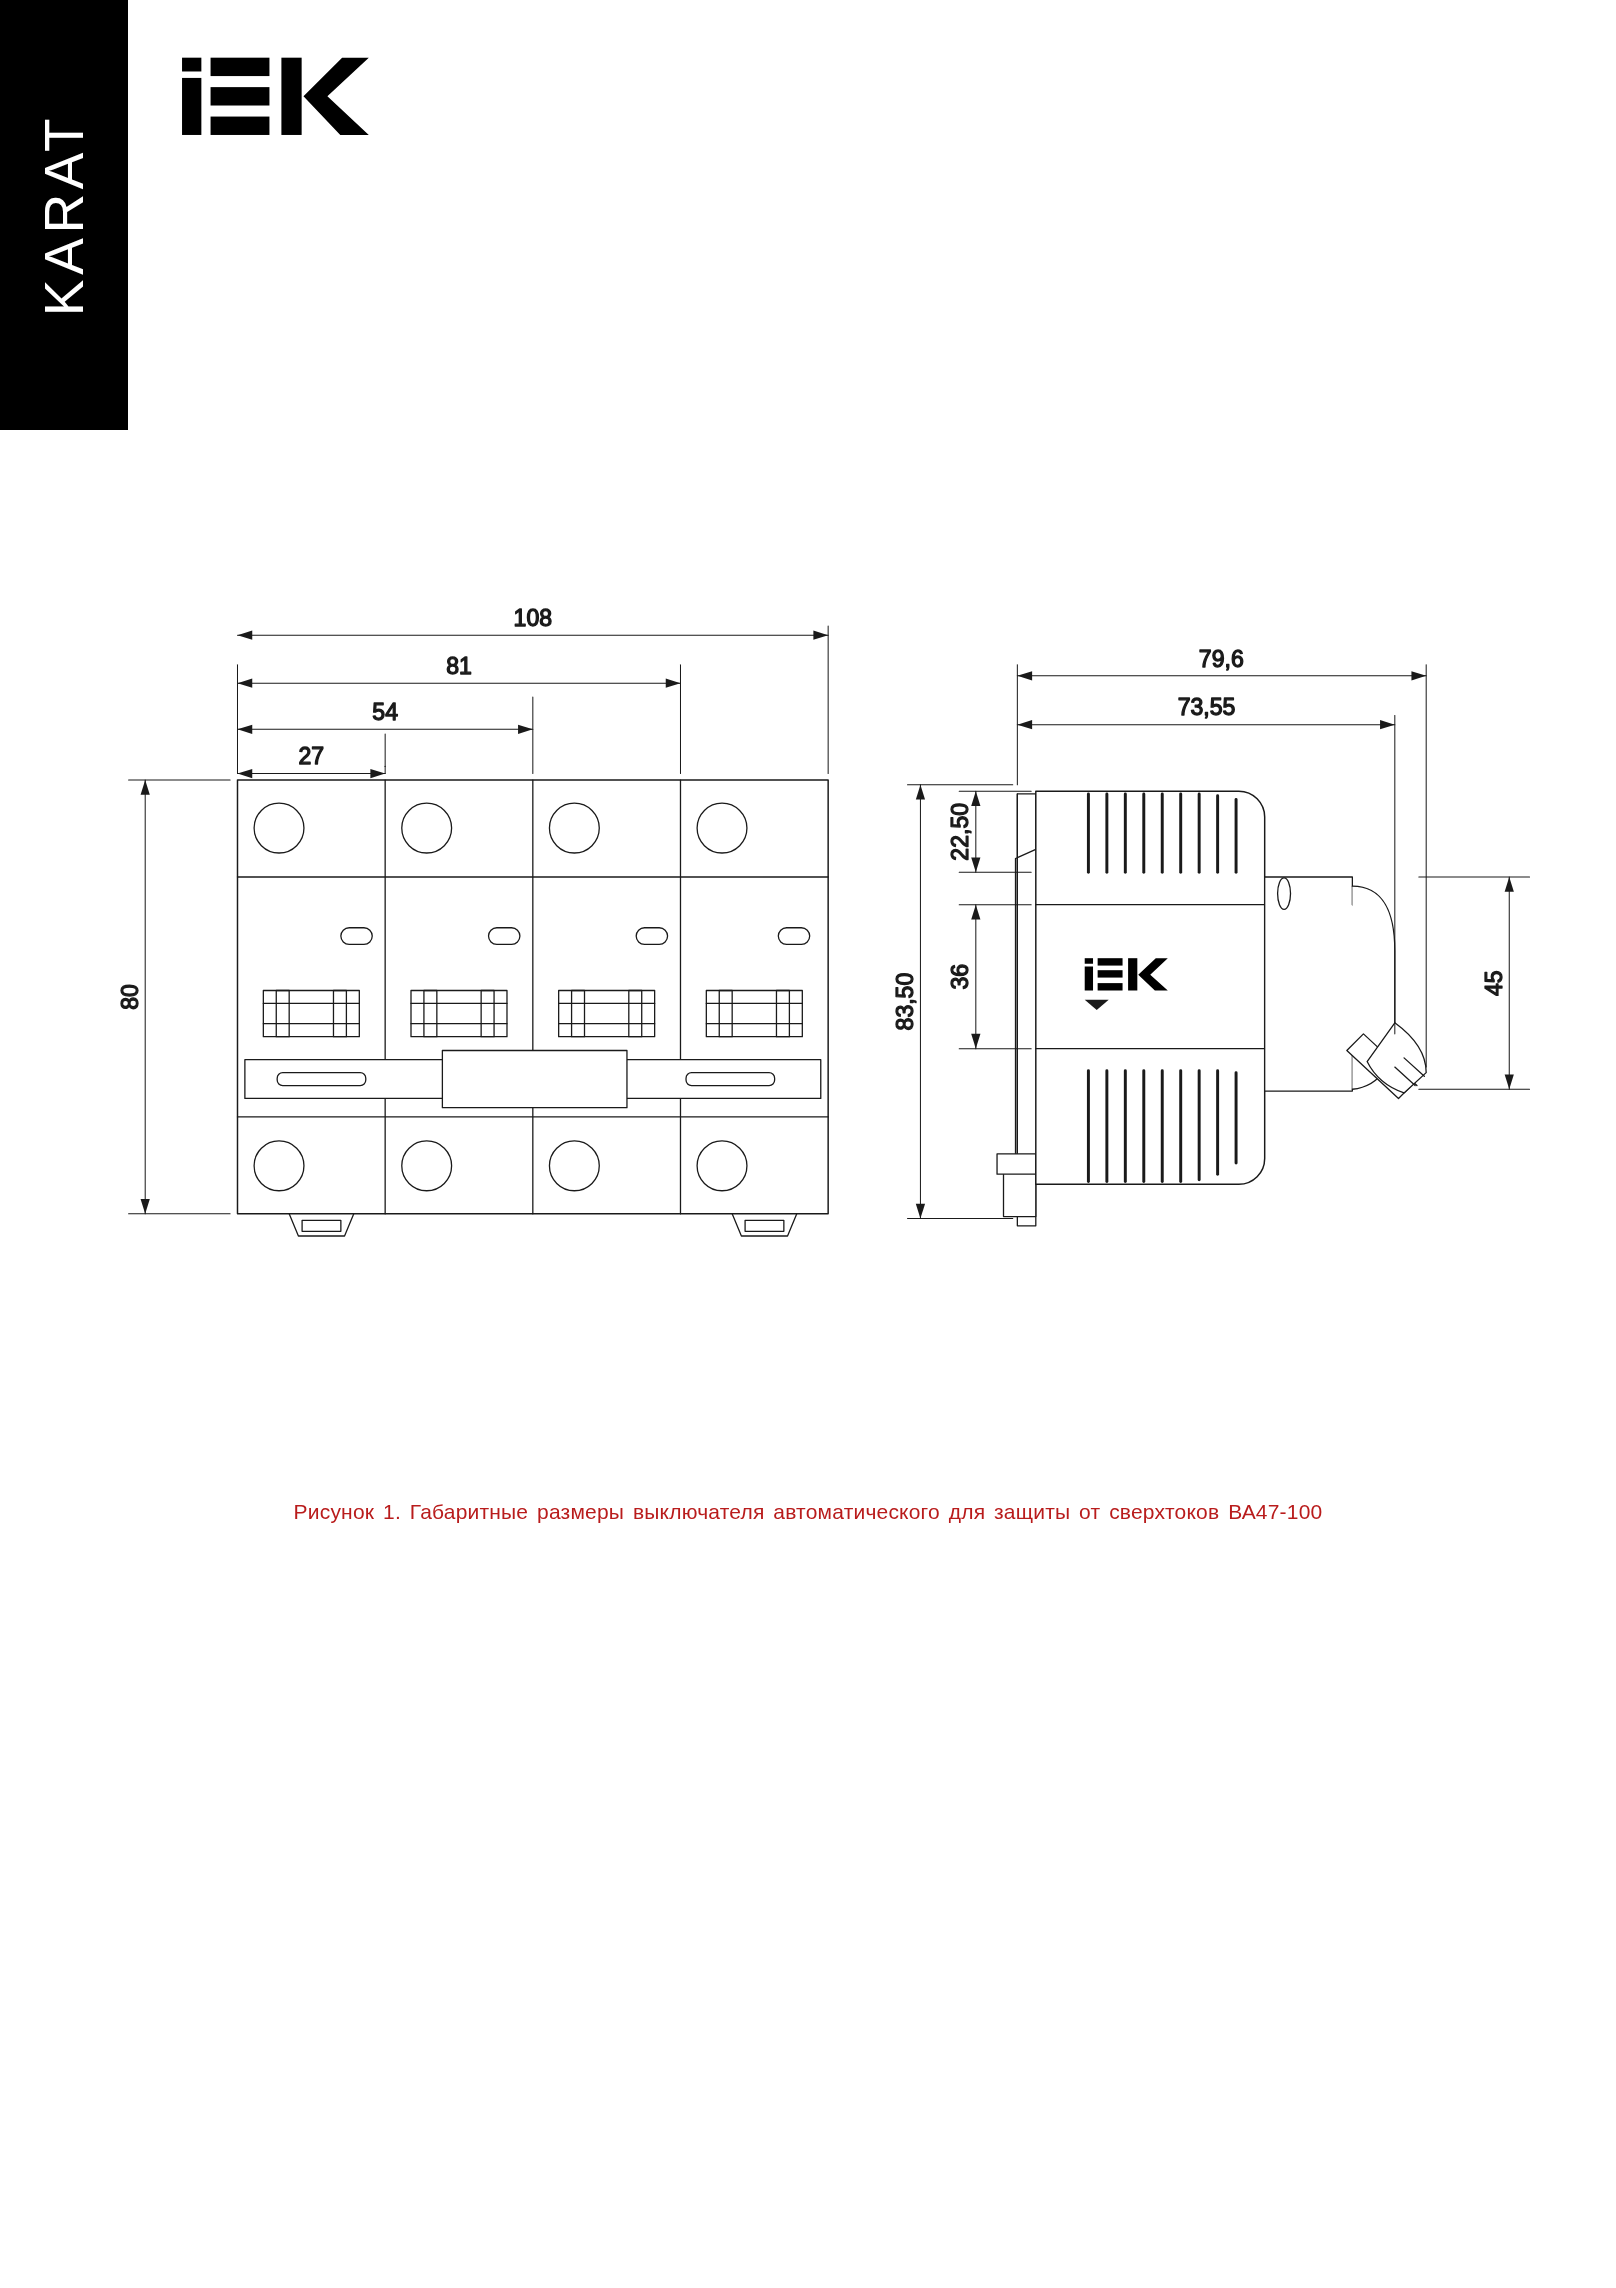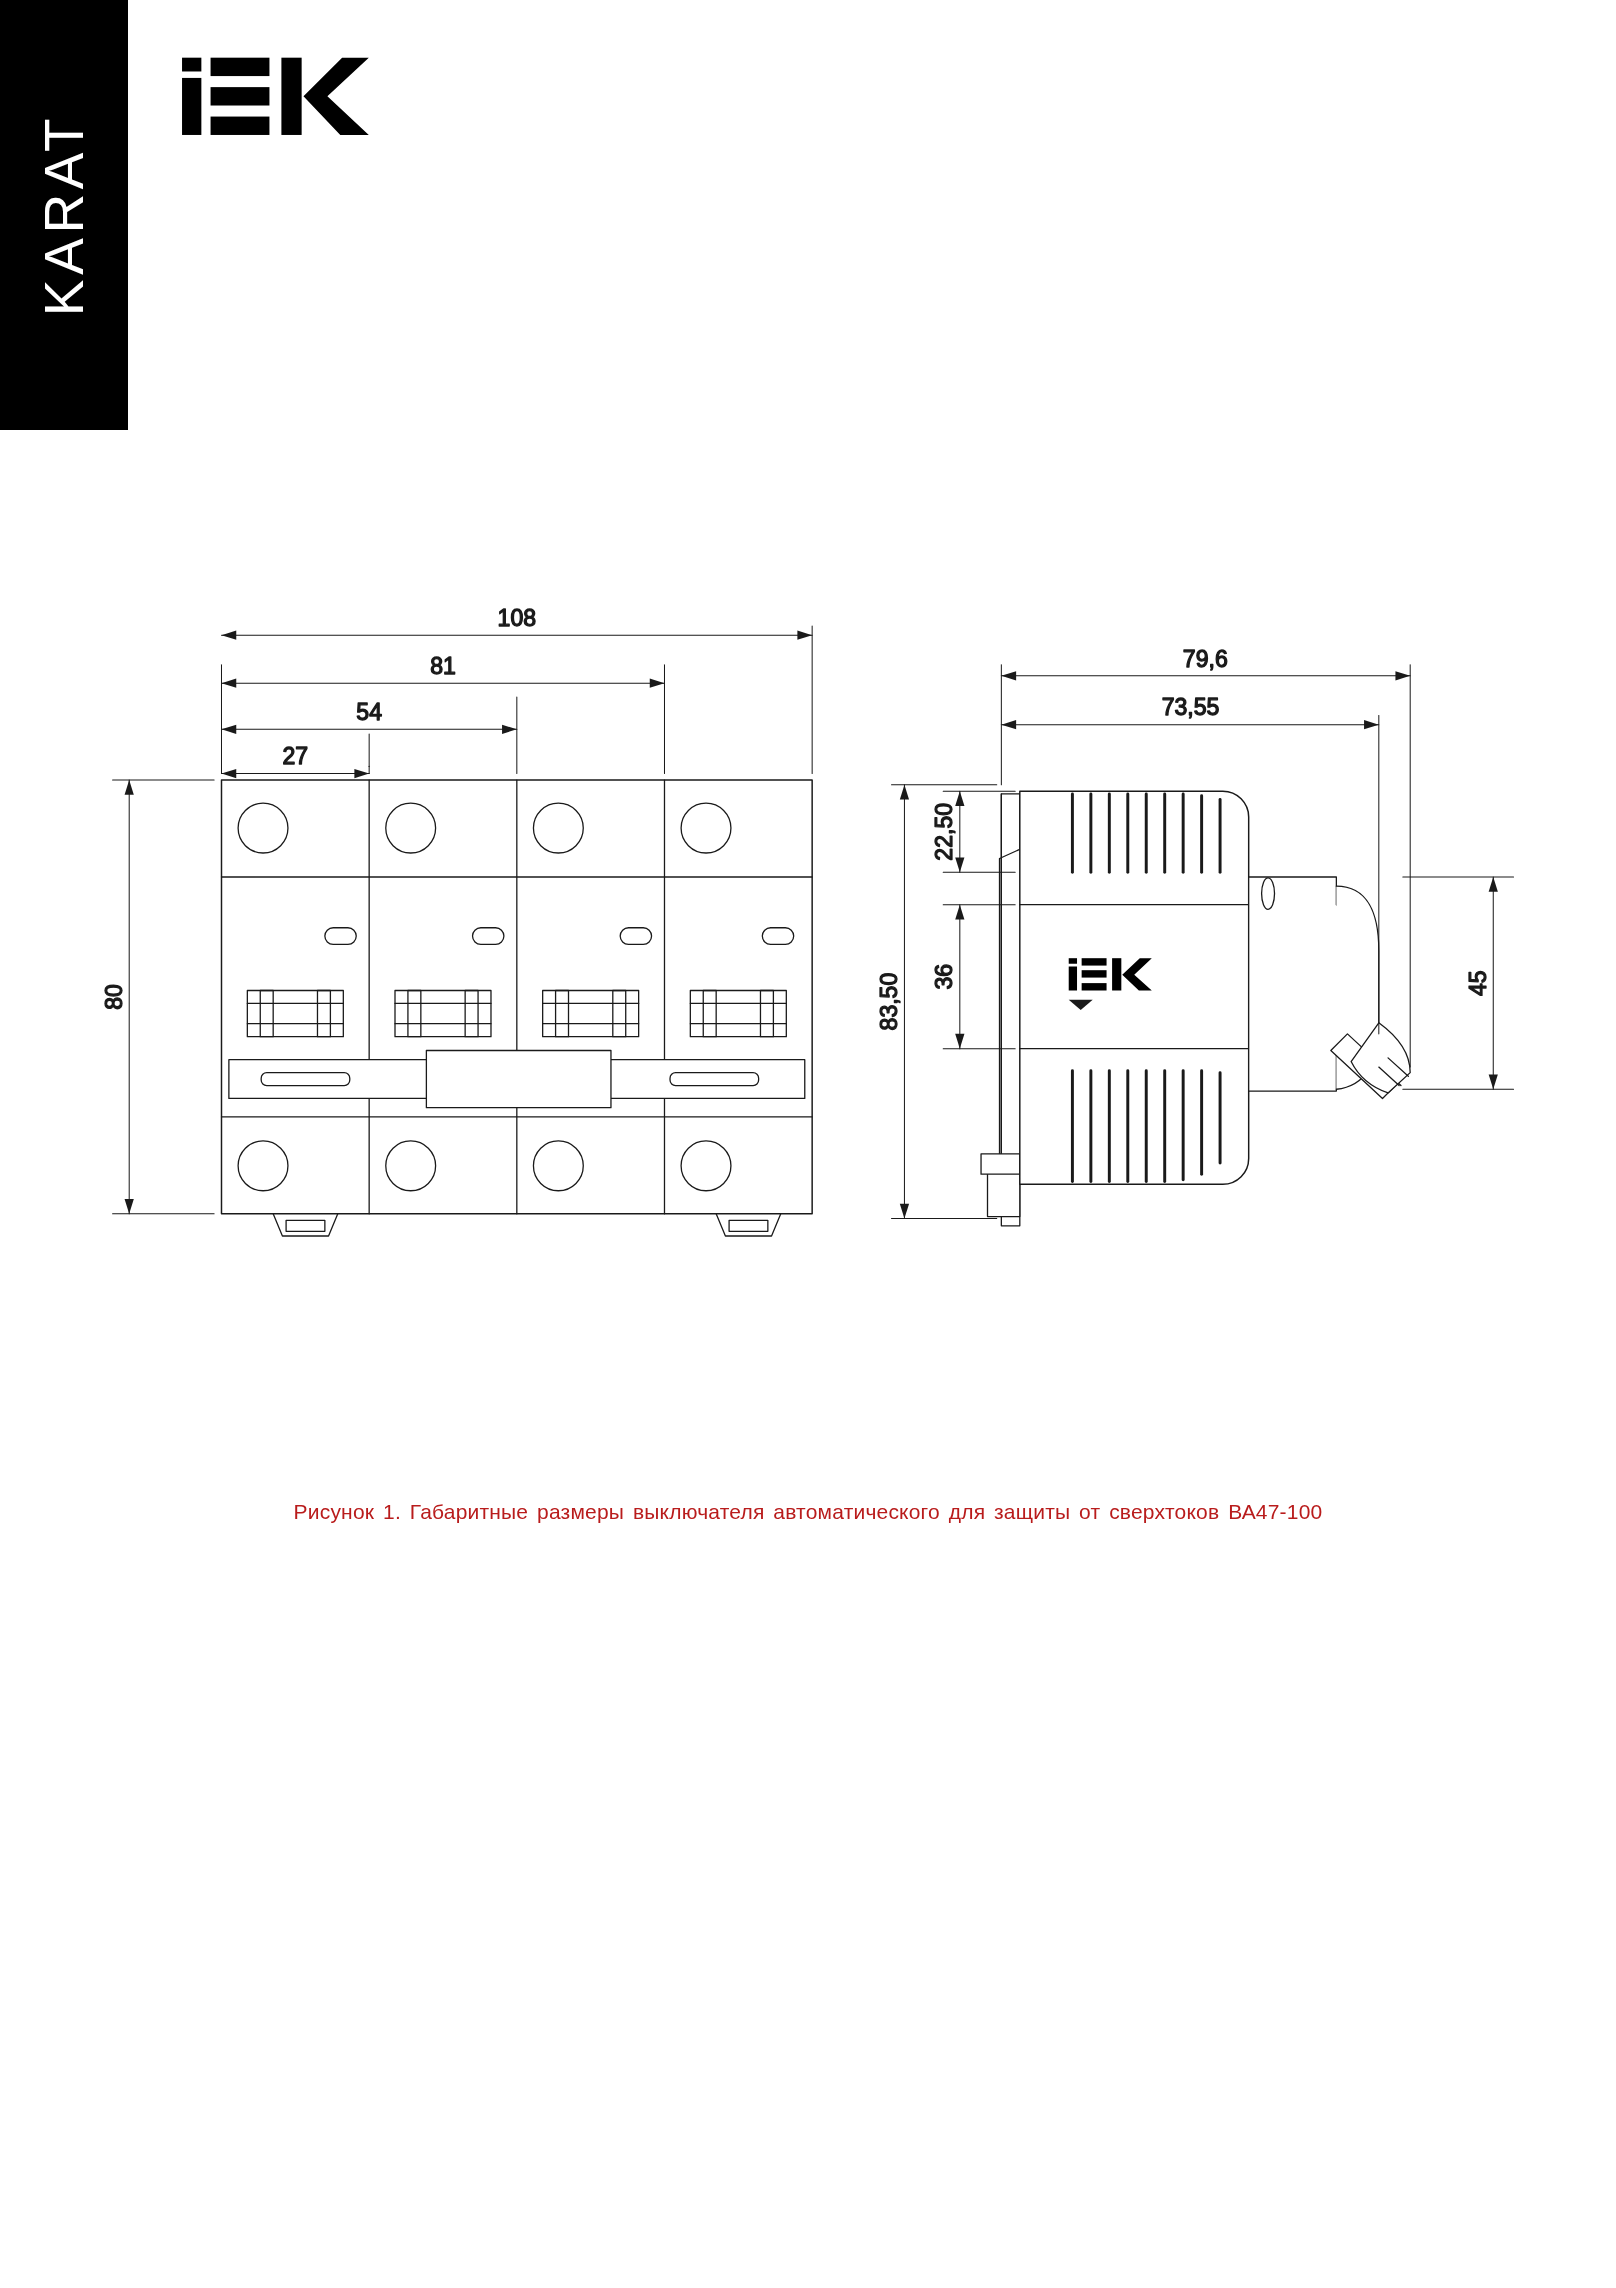--- a/index.html
+++ b/index.html
@@ -46,21 +46,21 @@
   .logo {
     position: absolute;
     left: 180px;
     top: 54px;
     width: 189px;
     height: 92px;
   }
   
   .drawing {
     position: absolute;
-    left: 0;
+    left: 16px;
     top: 517px;
     width: 1385px;
     height: 923px;
   }
   
   .caption {
     position: absolute;
     left: 0;
     top: 1500px;
     width: 1616px;

